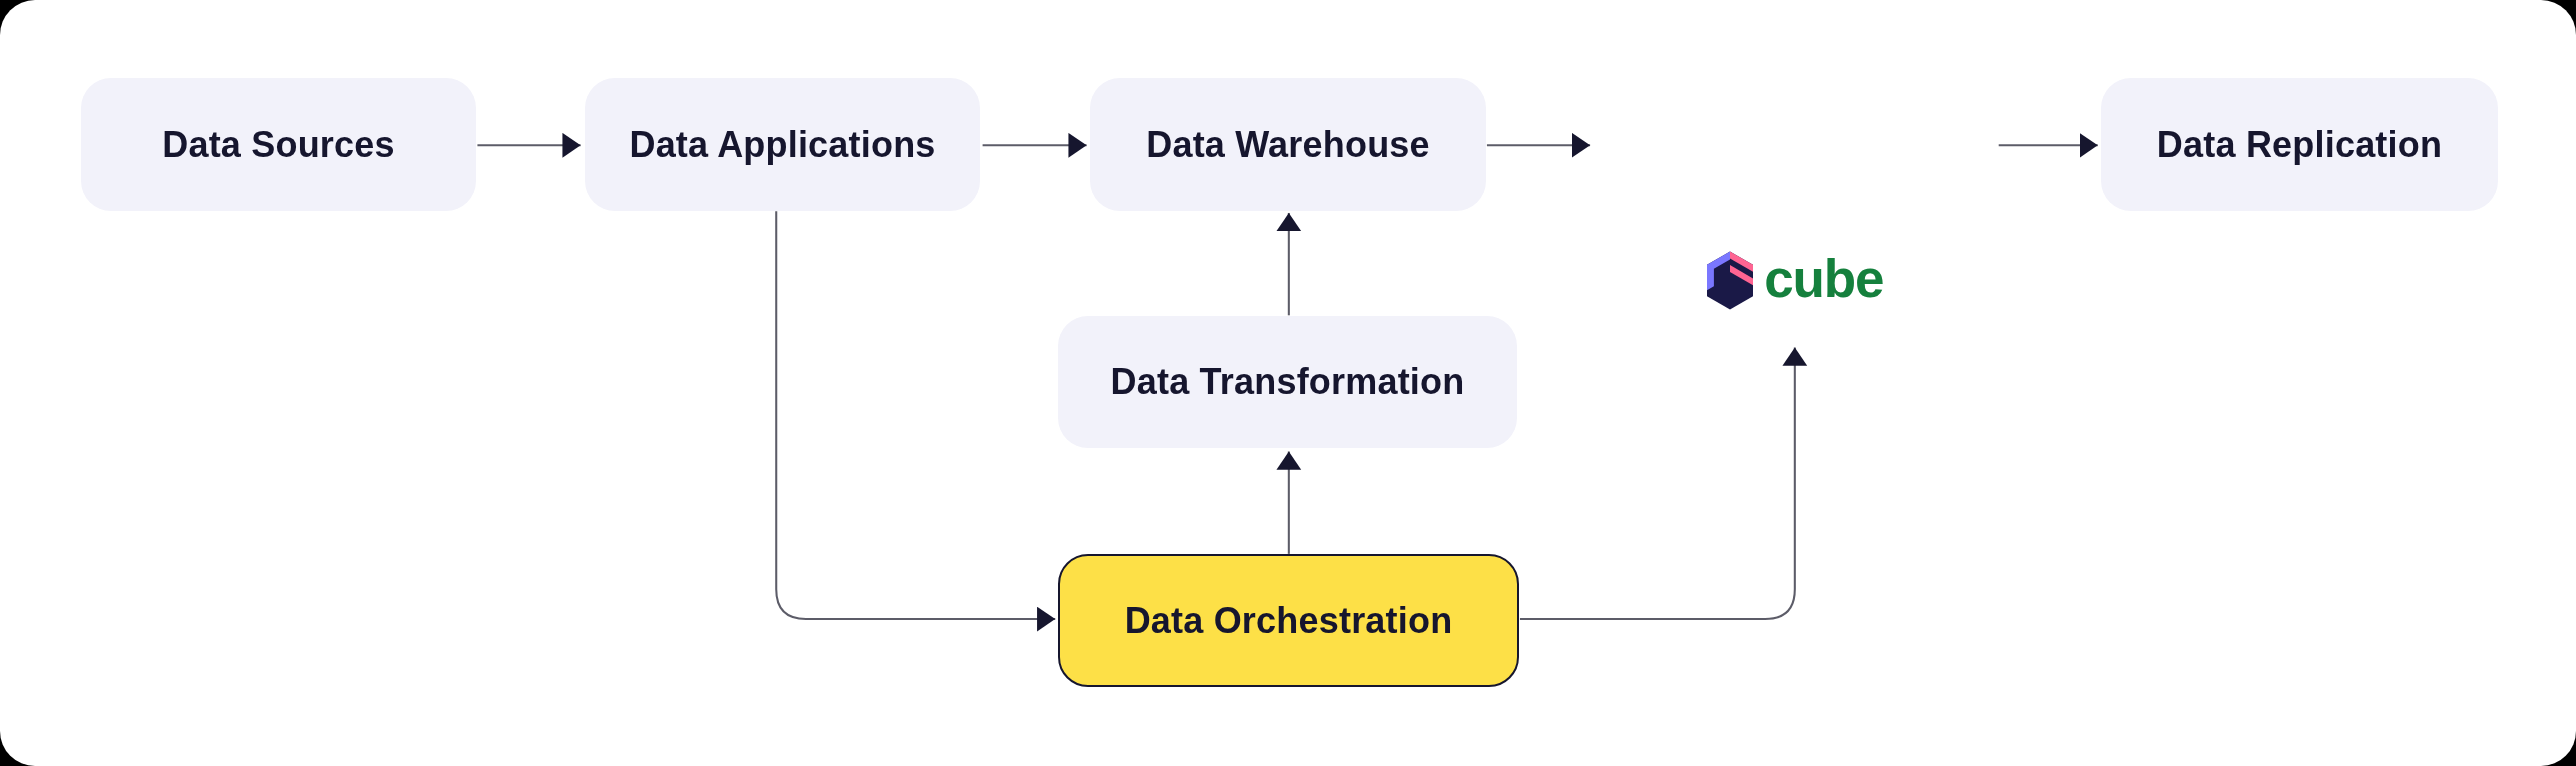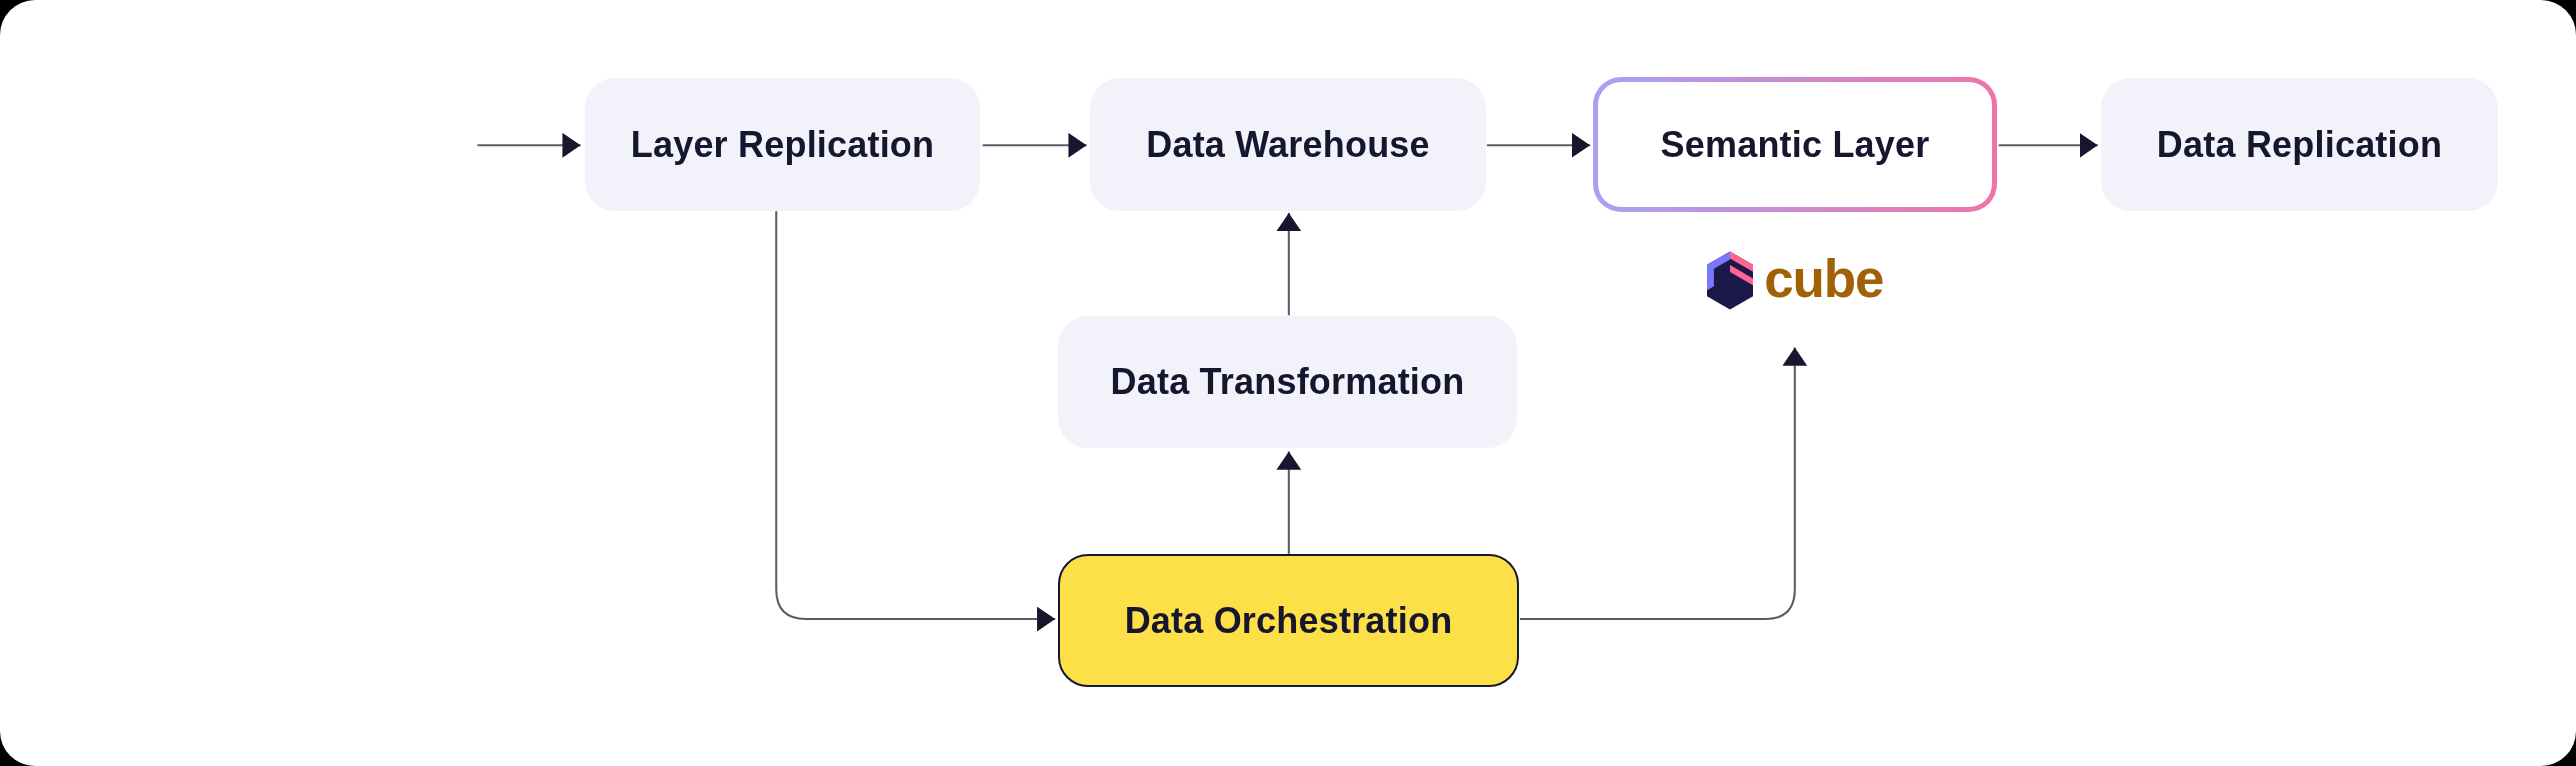--- a/index.html
+++ b/index.html
@@ -49,21 +49,21 @@
     left:1699px;top:246px;
     width:192px;height:69px;
     display:flex;align-items:center;justify-content:center;
     gap:11.6px;
   }
   #logo .logo-mark{width:46px;height:59px;flex:0 0 auto;}
   #logo .logo-word{
     font-size:53px;
     font-weight:700;
     letter-spacing:-1.2px;
-    color:#a16207;
+    color:#15803d;
     line-height:1;
     padding-bottom:5px;
   }
 </style>
 </head>
 <body>
 
 <div id="stage">
   <div id="card"></div>
 
@@ -76,26 +76,26 @@
     <path class="wire" d="M578,176 L703,176" marker-end="url(#arrow)"></path>
     <path class="wire" d="M1190,176 L1316,176" marker-end="url(#arrow)"></path>
     <path class="wire" d="M1801,176 L1926,176" marker-end="url(#arrow)"></path>
     <path class="wire" d="M2421,176 L2541,176" marker-end="url(#arrow)"></path>
     <path class="wire" d="M940,256 L940,714 Q940,750 976,750 L1278,750" marker-end="url(#arrow)"></path>
     <path class="wire" d="M1561,671 L1561,547" marker-end="url(#arrow)"></path>
     <path class="wire" d="M1561,382 L1561,258" marker-end="url(#arrow)"></path>
     <path class="wire" d="M1841,750 L2138,750 Q2174,750 2174,714 L2174,421" marker-end="url(#arrow)"></path>
   </svg>
 
+  <div class="node" style="left:81px;  top:78px; width:395px; height:133px;">Data Sources</div>
 
-  <div class="node" style="left:585px; top:78px; width:395px; height:133px;">Layer Replication</div>
+  <div class="node" style="left:585px; top:78px; width:395px; height:133px;">Data Applications</div>
 
   <div class="node" style="left:1090px;top:78px; width:396px; height:133px;">Data Warehouse</div>
 
-  <div class="node node--highlight" style="left:1593px;top:77px; width:404px; height:135px;">Semantic Layer</div>
 
   <div class="node" style="left:2101px;top:78px; width:397px; height:133px;">Data Replication</div>
 
   <div class="node" style="left:1058px;top:316px;width:459px;height:132px;text-align:right;">Data Transformation</div>
 
   <div class="node node--outline" style="left:1058px;top:554px;width:461px;height:133px;">Data Orchestration</div>
 
   <div id="logo">
     <svg class="logo-mark" viewBox="0 0 100 126" xmlns="http://www.w3.org/2000/svg">
       <path d="M50 0 L100 29 L100 97 L50 126 L0 97 L0 29 Z" fill="#1A1947"></path>

